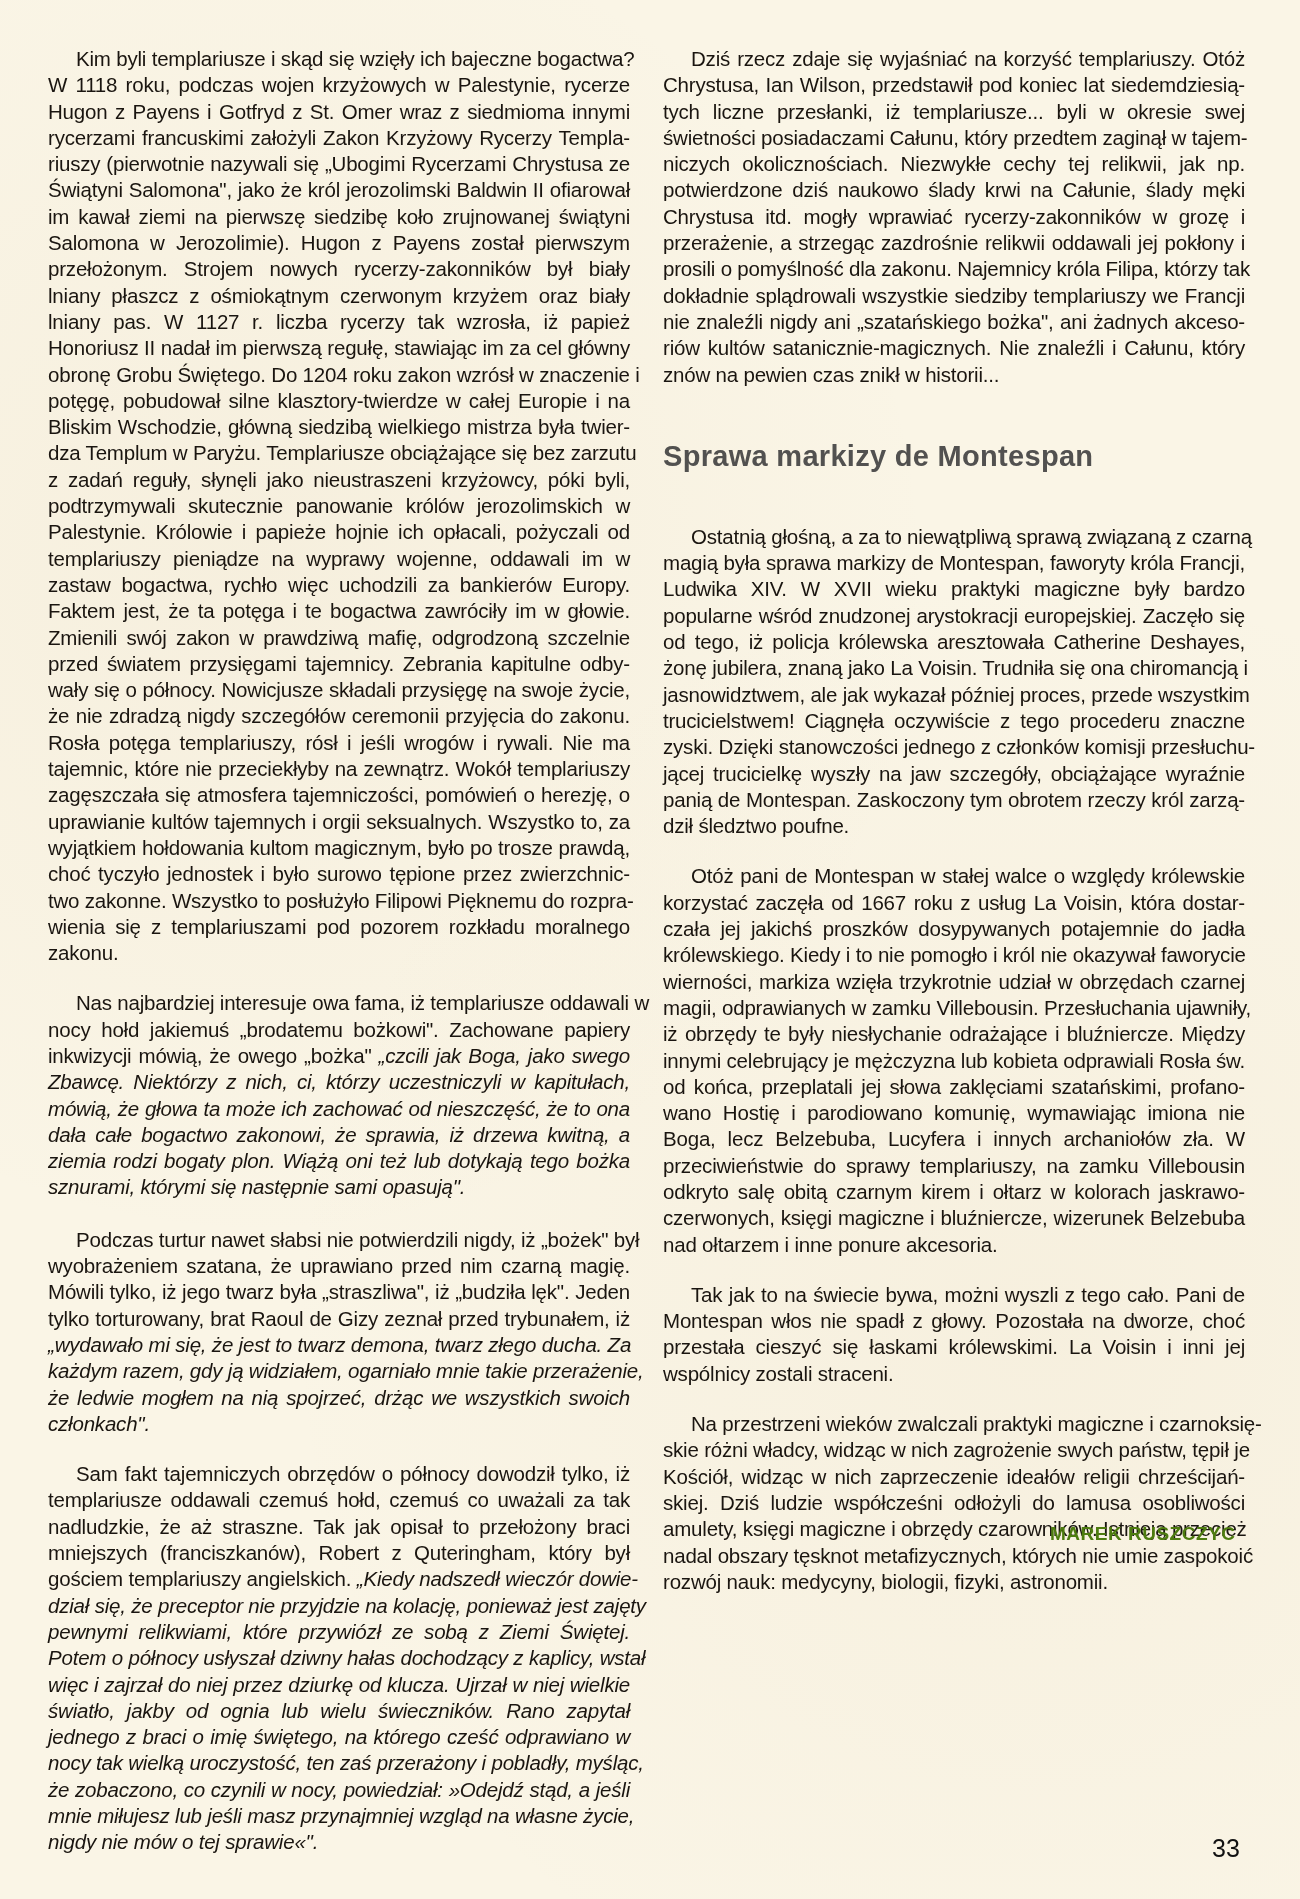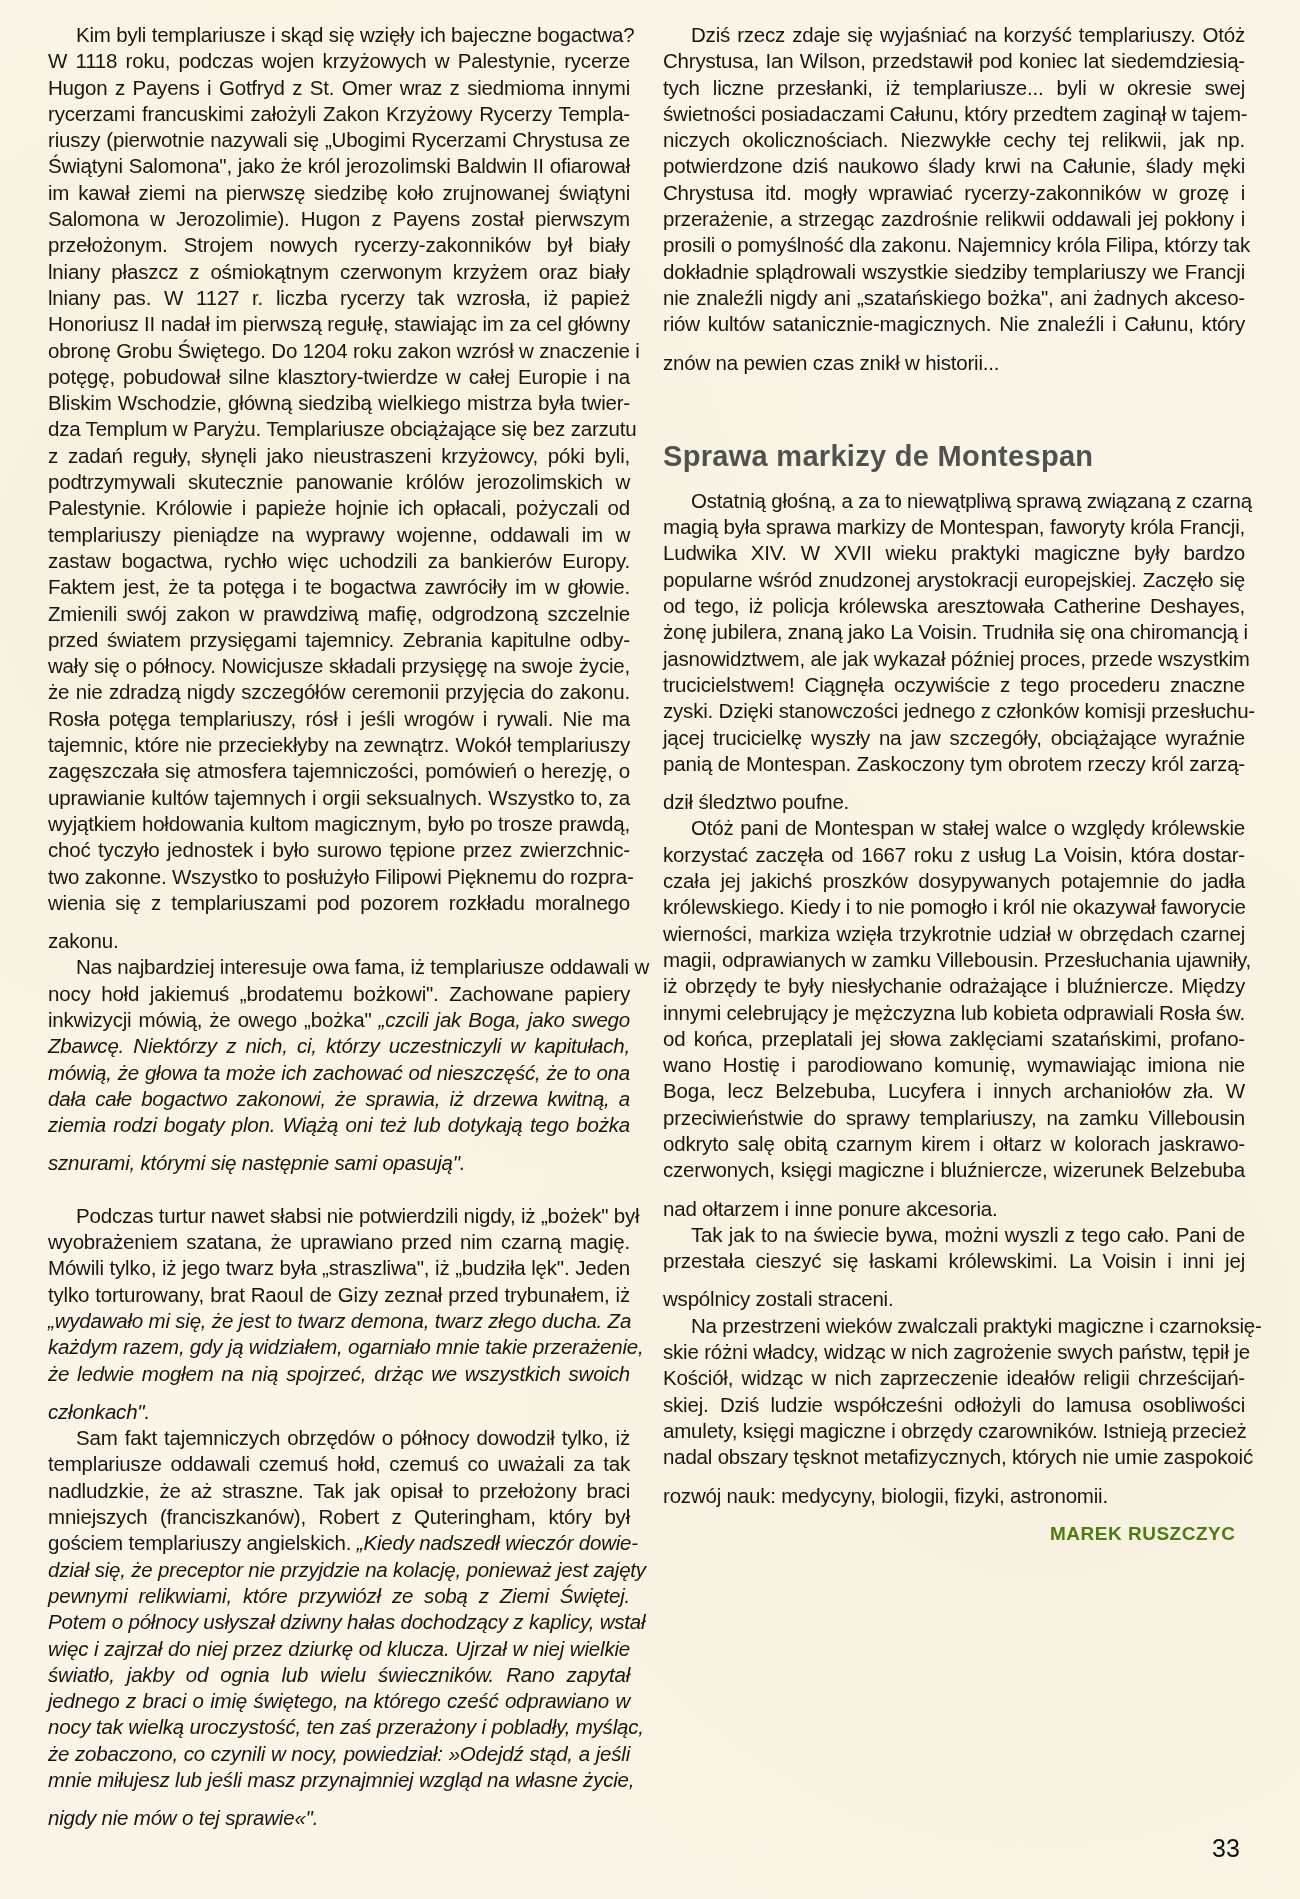--- a/index.html
+++ b/index.html
@@ -14,22 +14,22 @@
   }
   .col { position: absolute; width: 582px; }
   #col-left { left: 48px; top: 22px; }
   #col-right { left: 663px; top: 22px; }
   .line {
     display: block; height: 26.3px; line-height: 26.3px;
     font-size: 20.5px; white-space: nowrap;
     text-align: justify; text-align-last: justify;
     letter-spacing: -0.2px; transform-origin: left center;
   }
-  .line.last { text-align-last: left; margin-top: 12px; }
-  .line.indent { padding-left: 28px; }
+  .line.last { text-align-last: left; }
+  .line.indent { padding-left: 28px; margin-top: 24px; }
   .line.it { font-style: italic; }
   .heading {
     position: absolute; left: 663px; top: 440px;
     font-size: 29px; font-weight: bold; color: #404040;
     letter-spacing: 0.3px; opacity: 0.9;
   }
   .author {
     position: absolute; left: 1050px; top: 1523px;
     font-size: 19px; font-weight: bold; letter-spacing: 0.5px; color: #4d7c0f;
   }
@@ -161,20 +161,21 @@
       <span class="line">od końca, przeplatali jej słowa zaklęciami szatańskimi, profano-</span>
       <span class="line">wano Hostię i parodiowano komunię, wymawiając imiona nie</span>
       <span class="line">Boga, lecz Belzebuba, Lucyfera i innych archaniołów zła. W</span>
       <span class="line">przeciwieństwie do sprawy templariuszy, na zamku Villebousin</span>
       <span class="line">odkryto salę obitą czarnym kirem i ołtarz w kolorach jaskrawo-</span>
       <span class="line">czerwonych, księgi magiczne i bluźniercze, wizerunek Belzebuba</span>
       <span class="line last">nad ołtarzem i inne ponure akcesoria.</span>
     </div>
     <div>
       <span class="line indent">Tak jak to na świecie bywa, możni wyszli z tego cało. Pani de</span>
+      <span class="line">Montespan włos nie spadł z głowy. Pozostała na dworze, choć</span>
       <span class="line">przestała cieszyć się łaskami królewskimi. La Voisin i inni jej</span>
       <span class="line last">wspólnicy zostali straceni.</span>
     </div>
     <div>
       <span class="line indent">Na przestrzeni wieków zwalczali praktyki magiczne i czarnoksię-</span>
       <span class="line">skie różni władcy, widząc w nich zagrożenie swych państw, tępił je</span>
       <span class="line">Kościół, widząc w nich zaprzeczenie ideałów religii chrześcijań-</span>
       <span class="line">skiej. Dziś ludzie współcześni odłożyli do lamusa osobliwości</span>
       <span class="line">amulety, księgi magiczne i obrzędy czarowników. Istnieją przecież</span>
       <span class="line">nadal obszary tęsknot metafizycznych, których nie umie zaspokoić</span>

